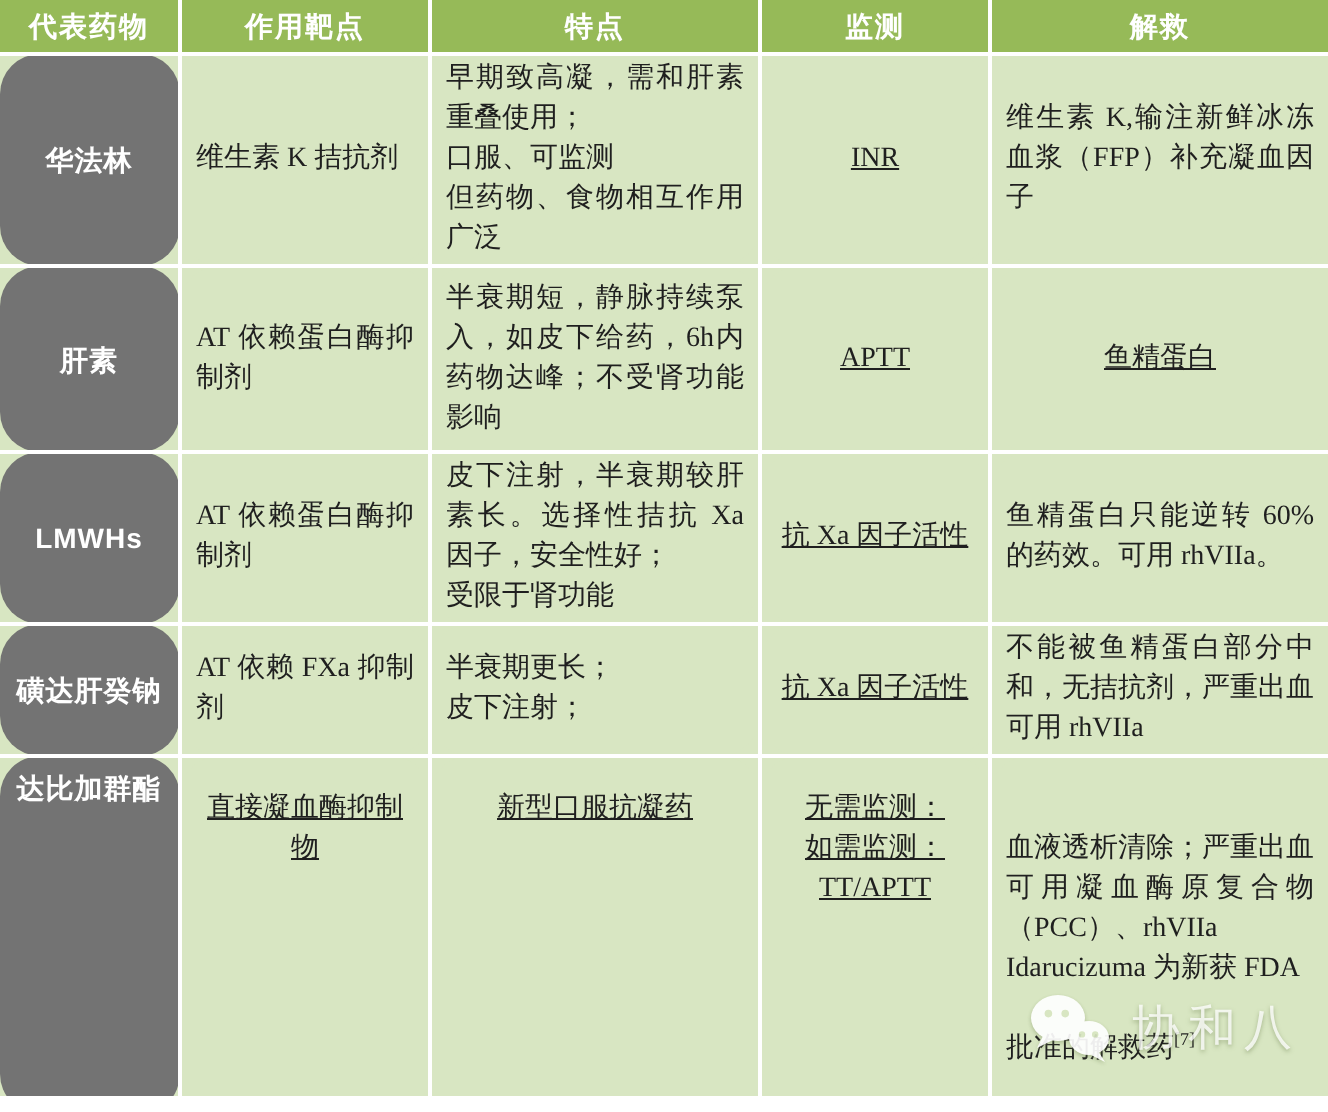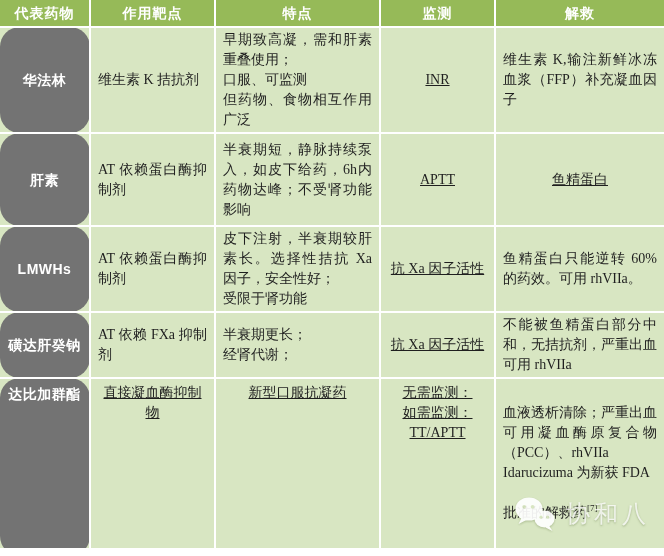--- a/index.html
+++ b/index.html
@@ -58,21 +58,21 @@
     color: #FFFFFF;
     font-family: "Liberation Sans", "DejaVu Sans", sans-serif;
     font-weight: bold;
     text-align: center;
     white-space: normal;
     letter-spacing: 0.5px;
   }
   td.left   { text-align: justify; }
   td.center { text-align: center; text-decoration: underline; }
 
-  tr.r5 td { vertical-align: top; padding-top: 4px; }
+  tr.r5 td { vertical-align: top; padding-top: 16px; }
   tr.r5 td.drug { padding-top: 5px; text-align: center; }
 
   .block { display: block; }
   sup { font-size: 9px; line-height: 0; }
 
   .watermark {
     position: absolute;
     right: 14px;
     bottom: 16px;
     display: flex;
@@ -131,21 +131,21 @@
         <td class="left">AT 依赖蛋白酶抑制剂</td>
         <td class="left">皮下注射，半衰期较肝素长。选择性拮抗 Xa 因子，安全性好；
 受限于肾功能</td>
         <td class="center">抗 Xa 因子活性</td>
         <td class="left">鱼精蛋白只能逆转 60%的药效。可用 rhVIIa。</td>
       </tr>
       <tr class="r4">
         <td class="drug">磺达肝癸钠</td>
         <td class="left">AT 依赖 FXa 抑制剂</td>
         <td class="left">半衰期更长；
-经肾代谢；</td>
+皮下注射；</td>
         <td class="center">抗 Xa 因子活性</td>
         <td class="left">不能被鱼精蛋白部分中和，无拮抗剂，严重出血可用 rhVIIa</td>
       </tr>
       <tr class="r5">
         <td class="drug">达比加群酯</td>
         <td class="center">直接凝血酶抑制物</td>
         <td class="center">新型口服抗凝药</td>
         <td class="center">无需监测：
 如需监测：
 TT/APTT</td>

